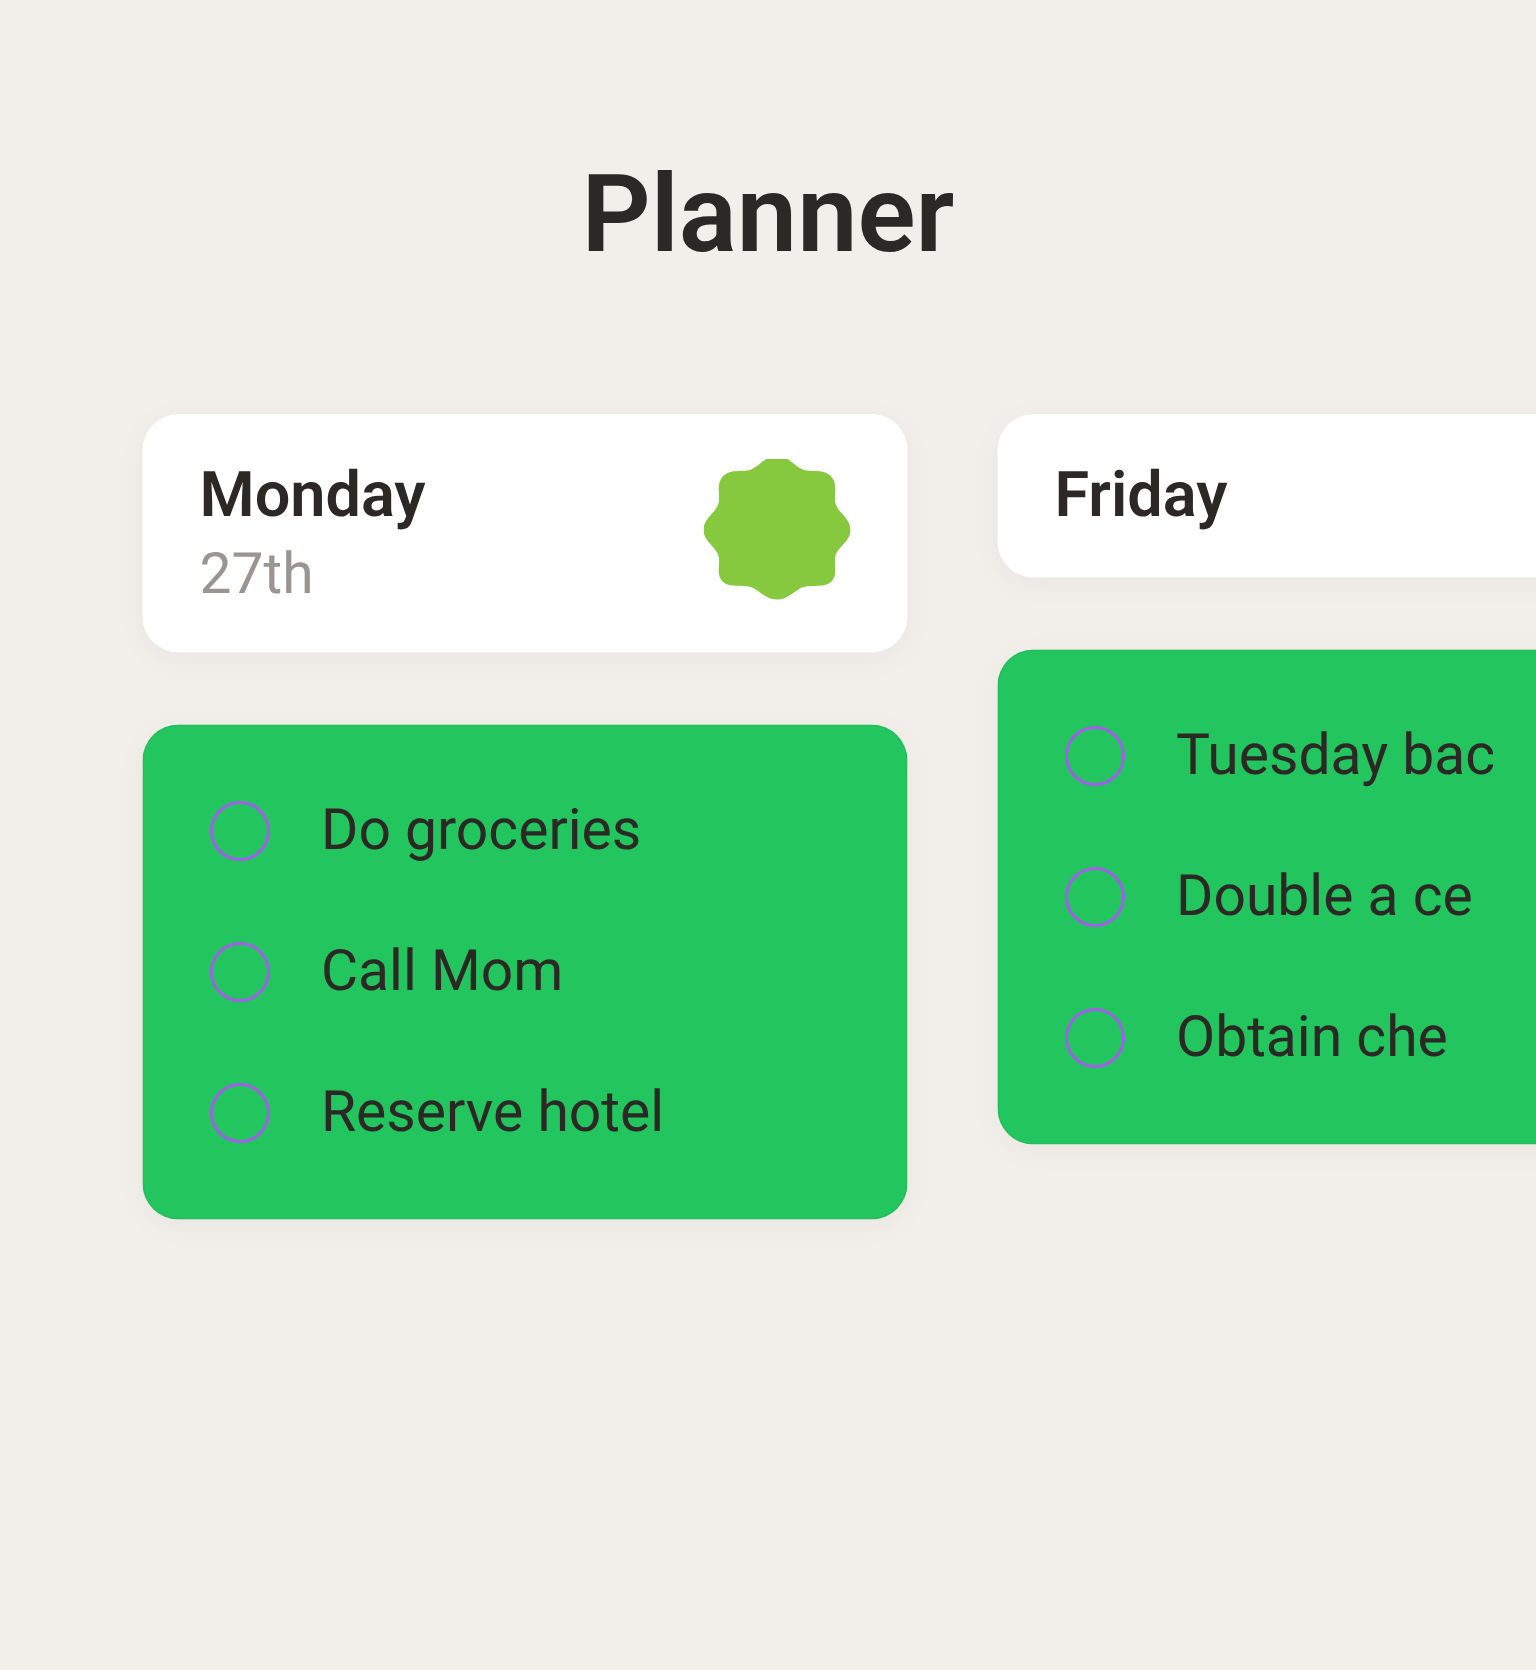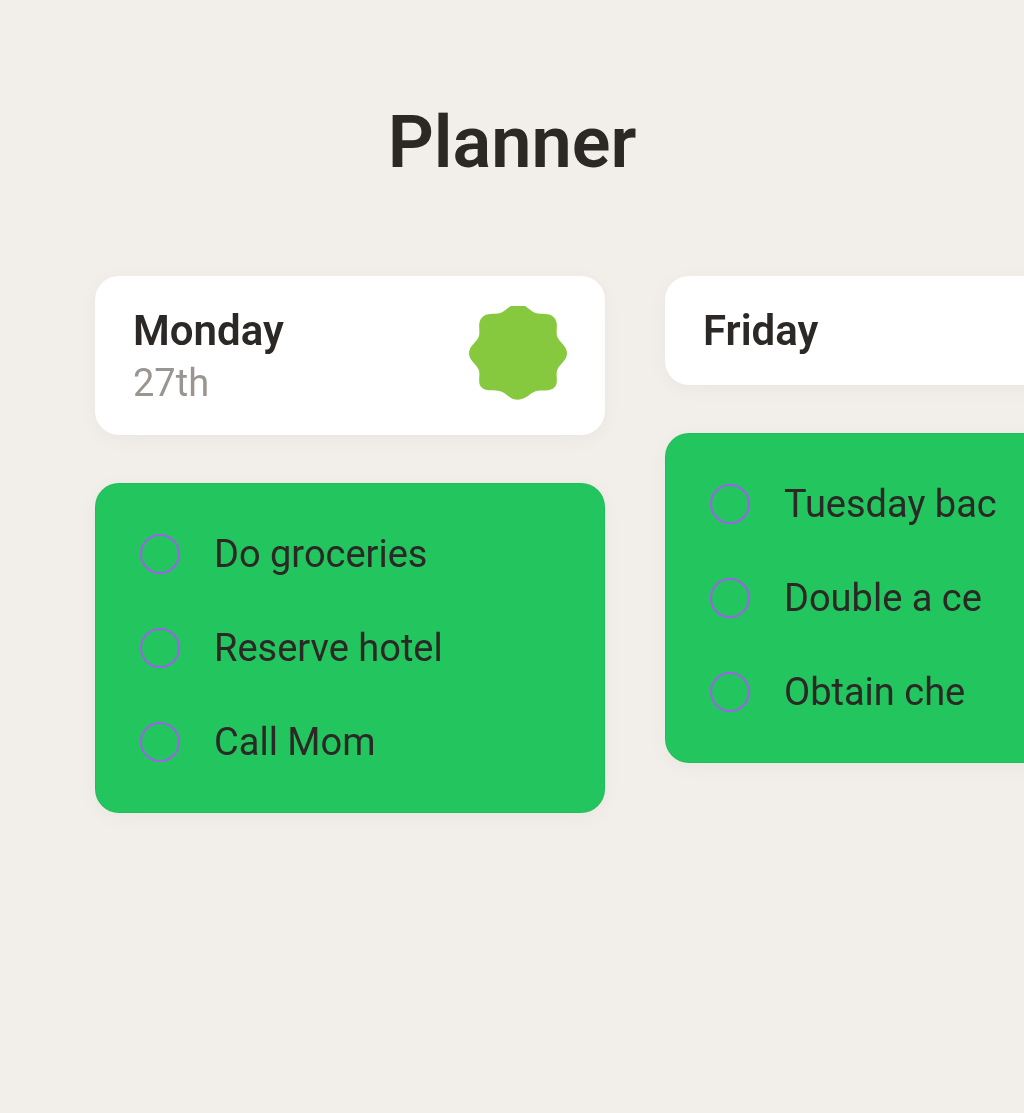--- a/index.html
+++ b/index.html
@@ -125,25 +125,25 @@
           </svg>
         </div>
       </div>
       <div class="tasks-card">
         <div class="task-item">
           <button class="task-checkbox"></button>
           <span class="task-label">Do groceries</span>
         </div>
         <div class="task-item">
           <button class="task-checkbox"></button>
-          <span class="task-label">Reserve hotel</span>
+          <span class="task-label">Call Mom</span>
         </div>
         <div class="task-item">
           <button class="task-checkbox"></button>
-          <span class="task-label">Call Mom</span>
+          <span class="task-label">Reserve hotel</span>
         </div>
       </div>
     </div>
 
     <div class="day-column second">
       <div class="day-header">
         <div class="day-header-text">
           <div class="day-name">Friday</div>
         </div>
       </div>

